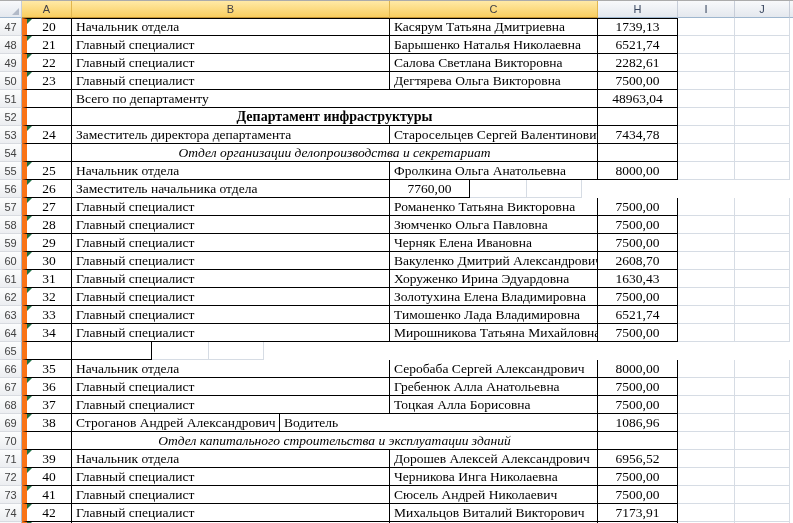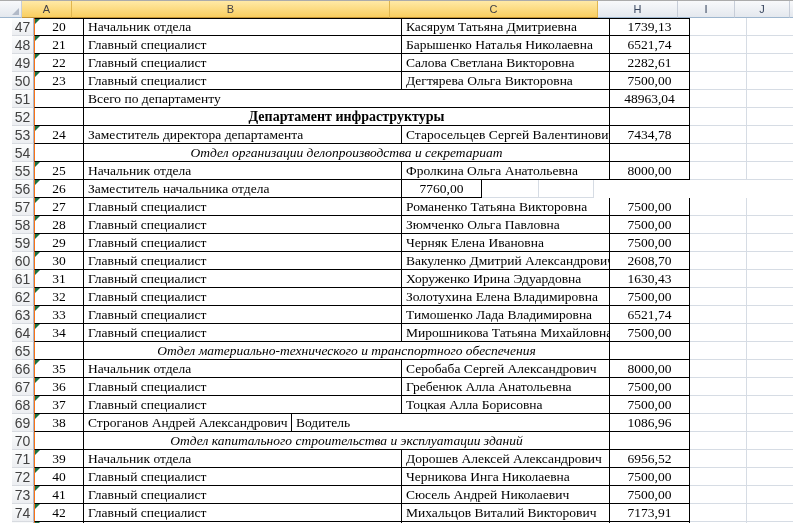--- a/index.html
+++ b/index.html
@@ -32,29 +32,29 @@
   }
   .w-a{width:50px}.w-b{width:318px}.w-c{width:208px}.w-h{width:80px}.w-i{width:57px}.w-j{width:55px}
   .colh.filler { flex:1; border-right:none; }
   
   .row { display:flex; height:18px; }
   .gutter {
     width:22px; box-sizing:border-box; flex:none;
     display:flex; align-items:center; justify-content:center;
     background:linear-gradient(to bottom,#FCFDFD,#ECEEF1);
     border-right:1px solid #ABB7C9; border-bottom:1px solid #D8DBE0;
-    font-size:14px; color:#414141;margin-left:12px;
+    font-size:11px; color:#414141;
   }
   .cell {
     box-sizing:border-box; flex:none; position:relative;
     display:flex; align-items:center; overflow:hidden; white-space:nowrap;
     font-family:"Liberation Serif", serif; font-size:13.5px; color:#000;
     border-right:1px solid #000; border-bottom:1px solid #000; background:#fff;
   }
-  .cell.a { width:50px; justify-content:center; border-left:1px solid #f97316; }
+  .cell.a { width:50px; justify-content:center; border-left:5px solid #f97316; }
   .cell.b { width:318px; padding:0 4px; }
   .cell.c { width:208px; padding:0 4px; }
   .cell.h { width:80px; justify-content:center; }
   .cell.bc { width:526px; justify-content:center; }
   .cell.ghost { border-right:1px solid #D6DCE4; border-bottom:1px solid #D6DCE4; }
   .cell.gi { width:57px; } .cell.gj { width:55px; }
   .row.first .cell { border-top:1px solid #000; }
   .row.first .cell.ghost { border-top:none; }
   .row.total .cell { font-weight:normal; }
   .row.total .cell.bc { justify-content:flex-start; padding:0 4px; }
@@ -240,21 +240,20 @@
         <div class="cell a">34<div class="tri"></div></div>
         <div class="cell b">Главный специалист</div>
         <div class="cell c">Мирошникова Татьяна Михайловна</div>
         <div class="cell h">7500,00</div>
         <div class="cell ghost gi"></div>
         <div class="cell ghost gj"></div>
       </div>
       <div class="row sec-i">
         <div class="gutter">65</div>
         <div class="cell a"></div>
-        <div class="cell bc">Отдел материально-технического и транспортного обеспечения</div>
         <div class="cell h"></div>
         <div class="cell ghost gi"></div>
         <div class="cell ghost gj"></div>
       </div>
       <div class="row">
         <div class="gutter">66</div>
         <div class="cell a">35<div class="tri"></div></div>
         <div class="cell b">Начальник отдела</div>
         <div class="cell c">Серобаба Сергей Александрович</div>
         <div class="cell h">8000,00</div>

